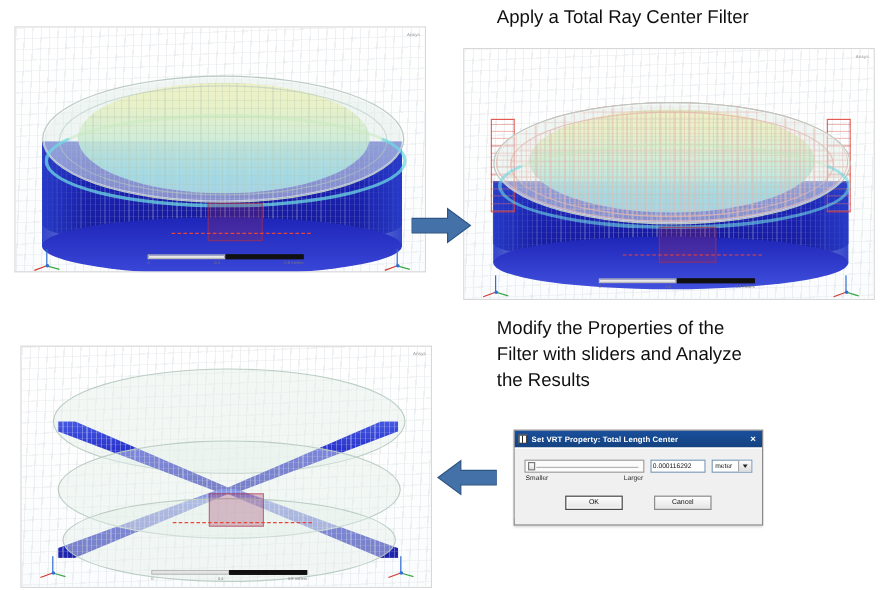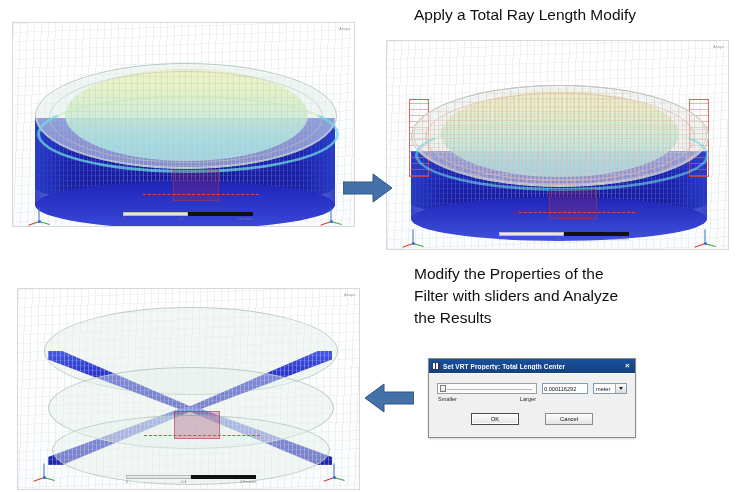--- a/index.html
+++ b/index.html
@@ -382,21 +382,21 @@
     <div class="sb-ticks" style="position:relative;top:1px;">
       <span>0</span>
       <span>0.4</span>
       <span>0.8 meters</span>
     </div>
   </div>
 
   <div class="vp-label">Ansys</div>
 </div>
 
-<div class="caption" style="left:414px;top:4px;width:320px;">Apply a Total Ray Length Modify</div>
+<div class="caption" style="left:414px;top:4px;width:320px;">Apply a Total Ray Center Filter</div>
 
 <div class="caption" style="left:414px;top:263px;width:320px;">Modify the Properties of the
 Filter with sliders and Analyze
 the Results</div>
 
 <svg class="arrow" style="left:343px;top:172px;" width="50" height="32" viewBox="0 0 50 32">
   <polygon points="0,10 30,10 30,2 49,16 30,30 30,22 0,22" fill="#4472a8" stroke="#2d5584" stroke-width="1"></polygon>
 </svg>
 
 <svg class="arrow" style="left:364px;top:382px;" width="50" height="32" viewBox="0 0 50 32">

